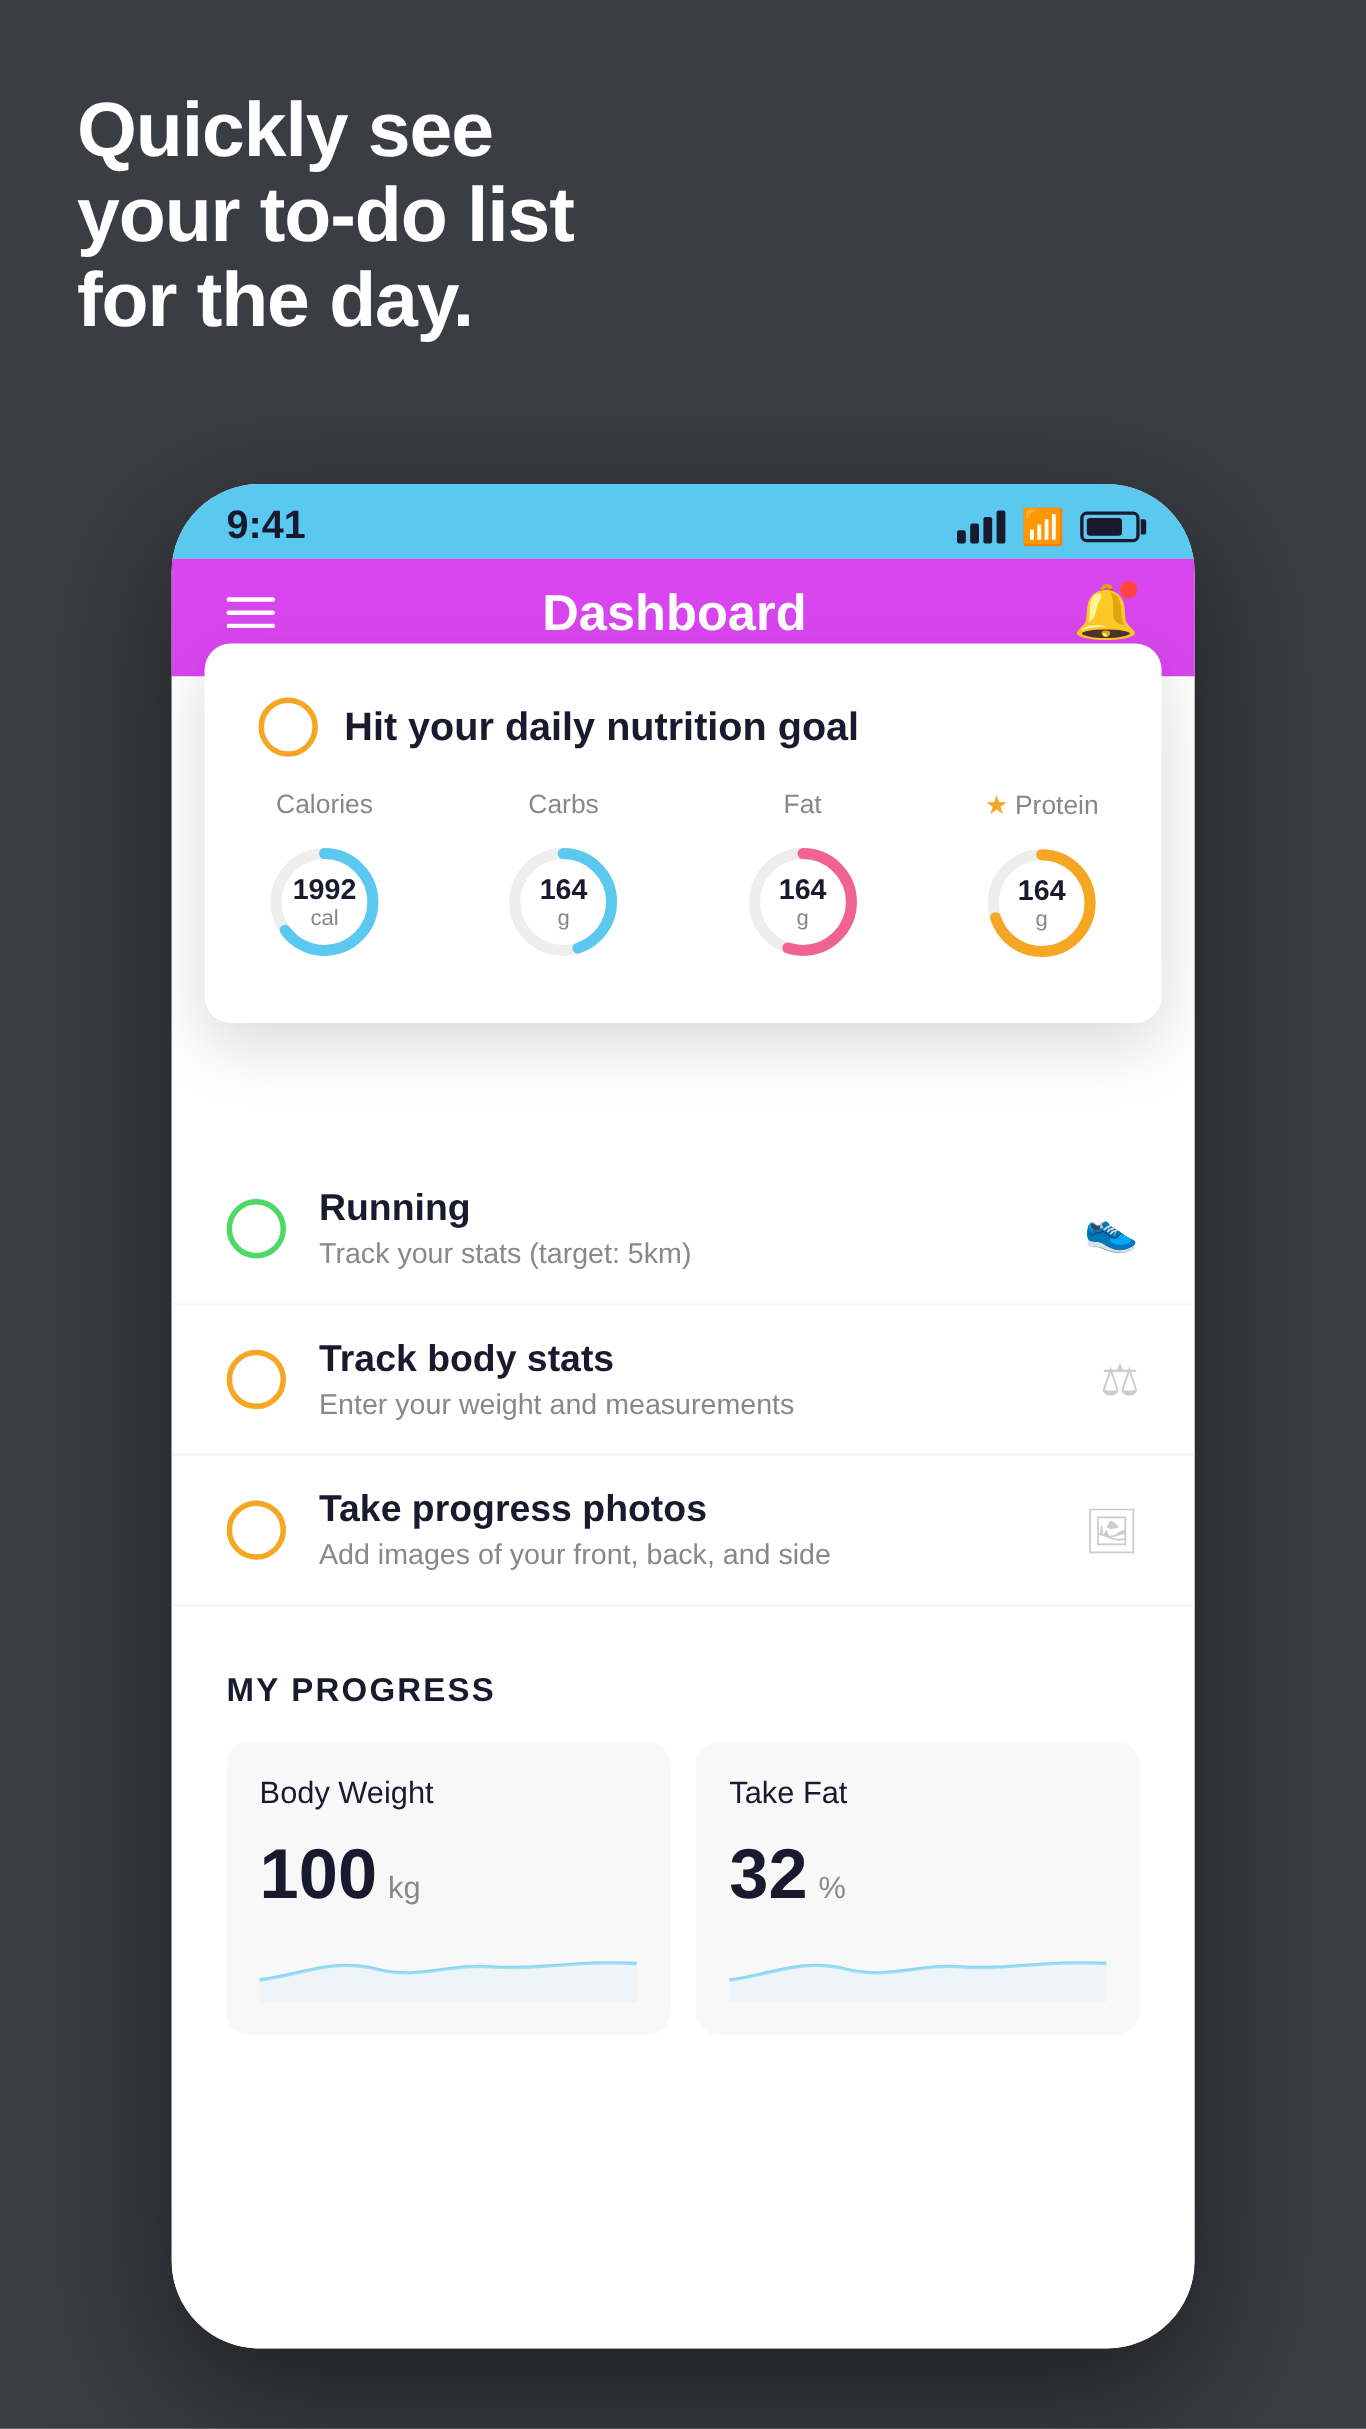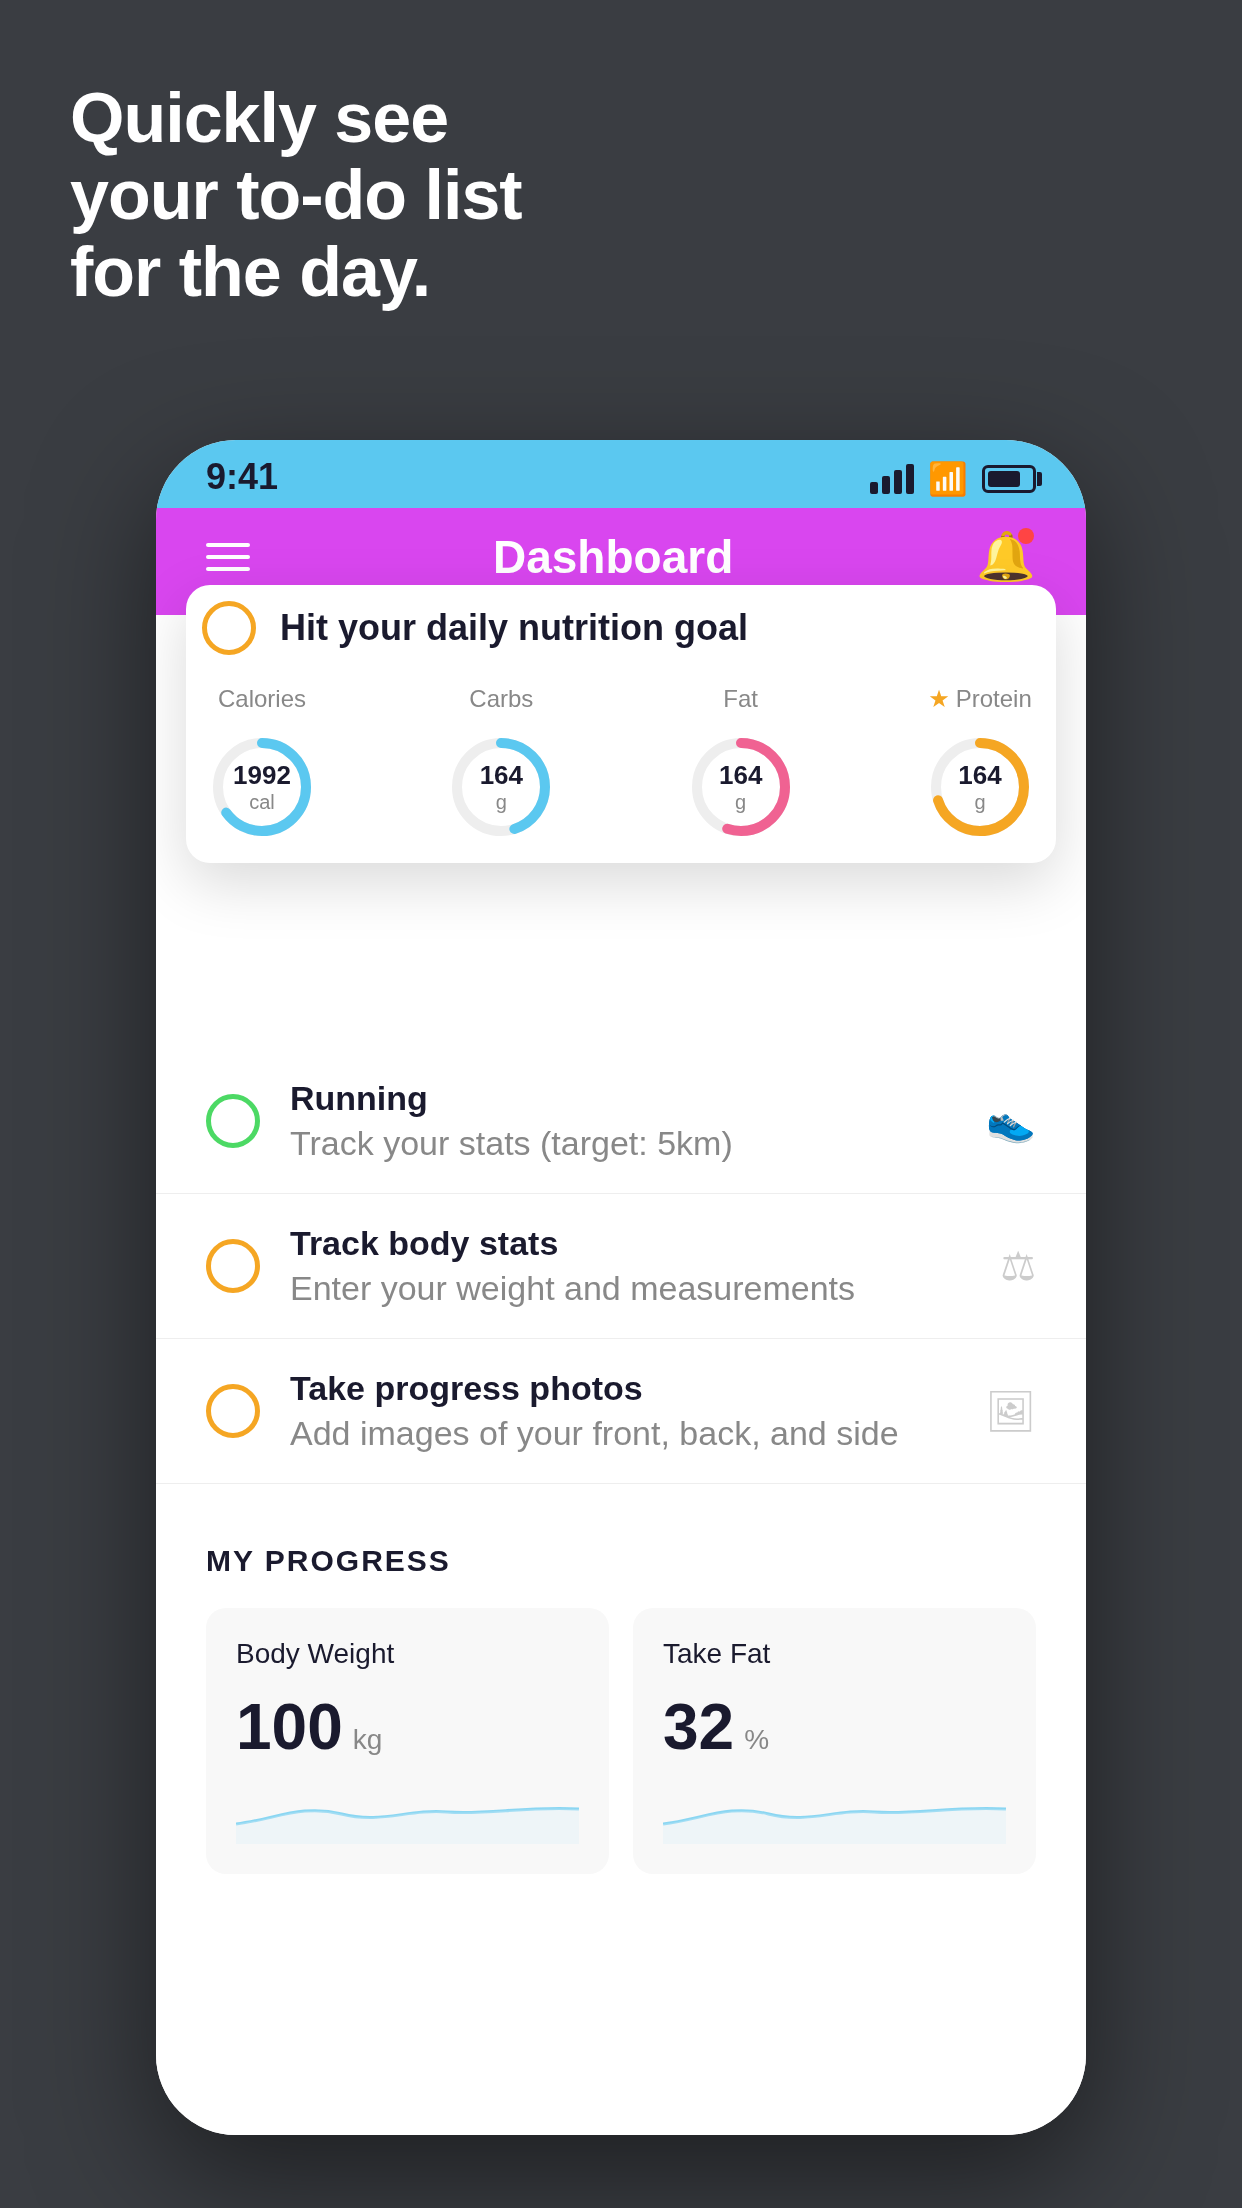--- a/index.html
+++ b/index.html
@@ -163,21 +163,21 @@
     }
 
     
     .floating-card {
       position: absolute;
       top: -30px;
       left: 30px;
       right: 30px;
       background: white;
       border-radius: 24px;
-      padding: 16px;
+      padding: 49px;
       box-shadow: 0 20px 60px rgba(0,0,0,0.15);
       z-index: 10;
     }
 
     .task-row-top {
       display: flex;
       align-items: center;
       gap: 24px;
       margin-bottom: 30px;
     }
@@ -266,21 +266,21 @@
     .task-info {
       flex: 1;
     }
     .task-title {
       font-size: 34px;
       font-weight: 600;
       color: #1a1a2e;
       margin-bottom: 6px;
     }
     .task-subtitle {
-      font-size: 34px;
+      font-size: 26px;
       color: #888;
     }
 
     
     .progress-section {
       padding: 60px 50px 40px;
     }
     .progress-title {
       font-size: 30px;
       font-weight: 800;

